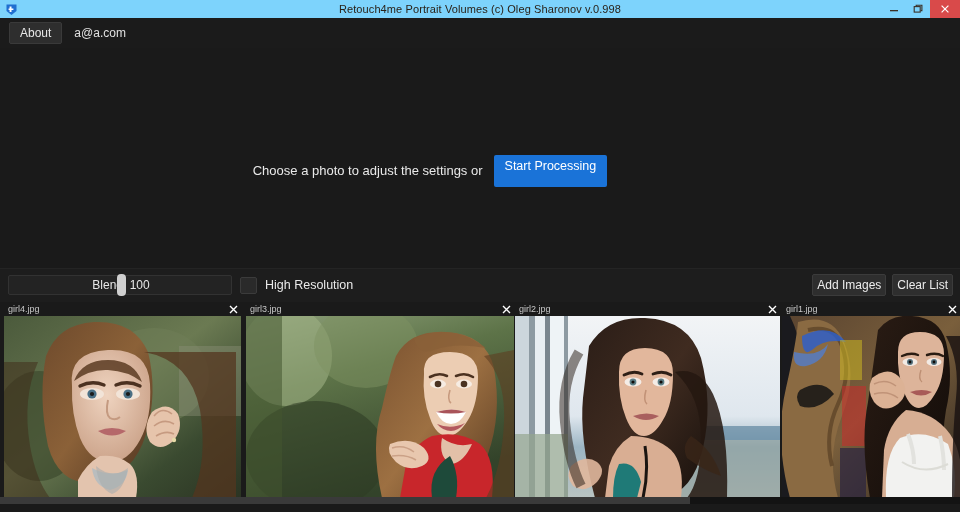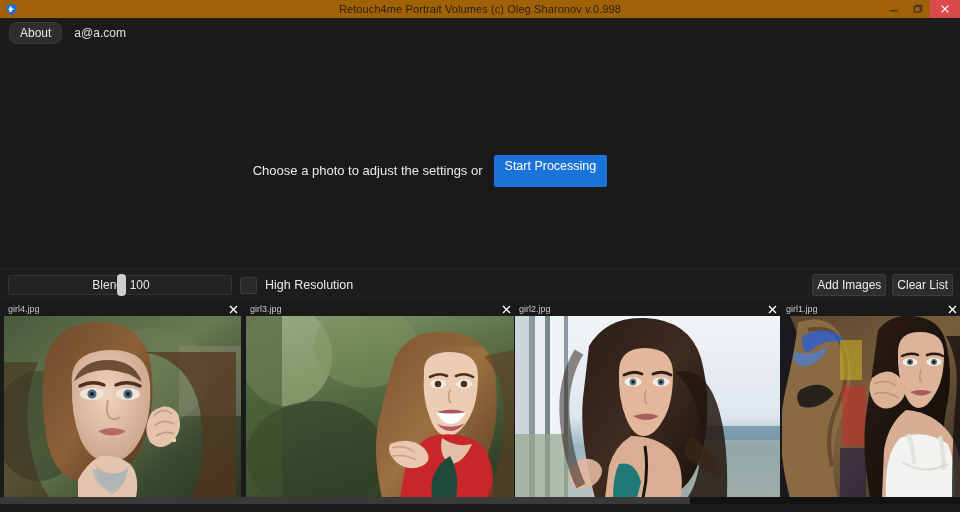--- a/index.html
+++ b/index.html
@@ -7,21 +7,21 @@
     width:960px; height:512px; overflow:hidden;
     background:#1a1a1a;
     font-family:"Liberation Sans", sans-serif;
     -webkit-font-smoothing:antialiased;
   }
   #app { position:relative; width:960px; height:512px; background:#1a1a1a; }
 
   
   .titlebar{
     position:absolute; left:0; top:0; width:960px; height:18px;
-    background:#a16207;
+    background:#7dd3fc;
     display:flex; align-items:center;
   }
   .app-icon{
     position:absolute; left:4px; top:2px; width:14px; height:14px;
     display:flex; align-items:center; justify-content:center;
   }
   .title-text{
     position:absolute; left:0; top:0; width:960px; height:18px;
     line-height:18px; text-align:center;
     font-size:11px; color:#2a2218; letter-spacing:0.1px;
@@ -39,21 +39,21 @@
 
   
   .menubar{
     position:absolute; left:0; top:18px; width:960px; height:30px;
     background:#1b1b1b;
     display:flex; align-items:center;
   }
   .menu-about{
     margin-left:9px; height:22px; padding:0 10px;
     display:flex; align-items:center;
-    background:#2e2e2e; border:1px solid #3a3a3a; border-radius:8px;
+    background:#2e2e2e; border:1px solid #3a3a3a; border-radius:2px;
     font-size:12px; color:#e8e8e8;
   }
   .menu-account{
     margin-left:12px; font-size:12px; color:#e0e0e0;text-align:right;
   }
 
   
   .main{
     position:absolute; left:0; top:48px; width:960px; height:220px;
     background:#1a1a1a;

